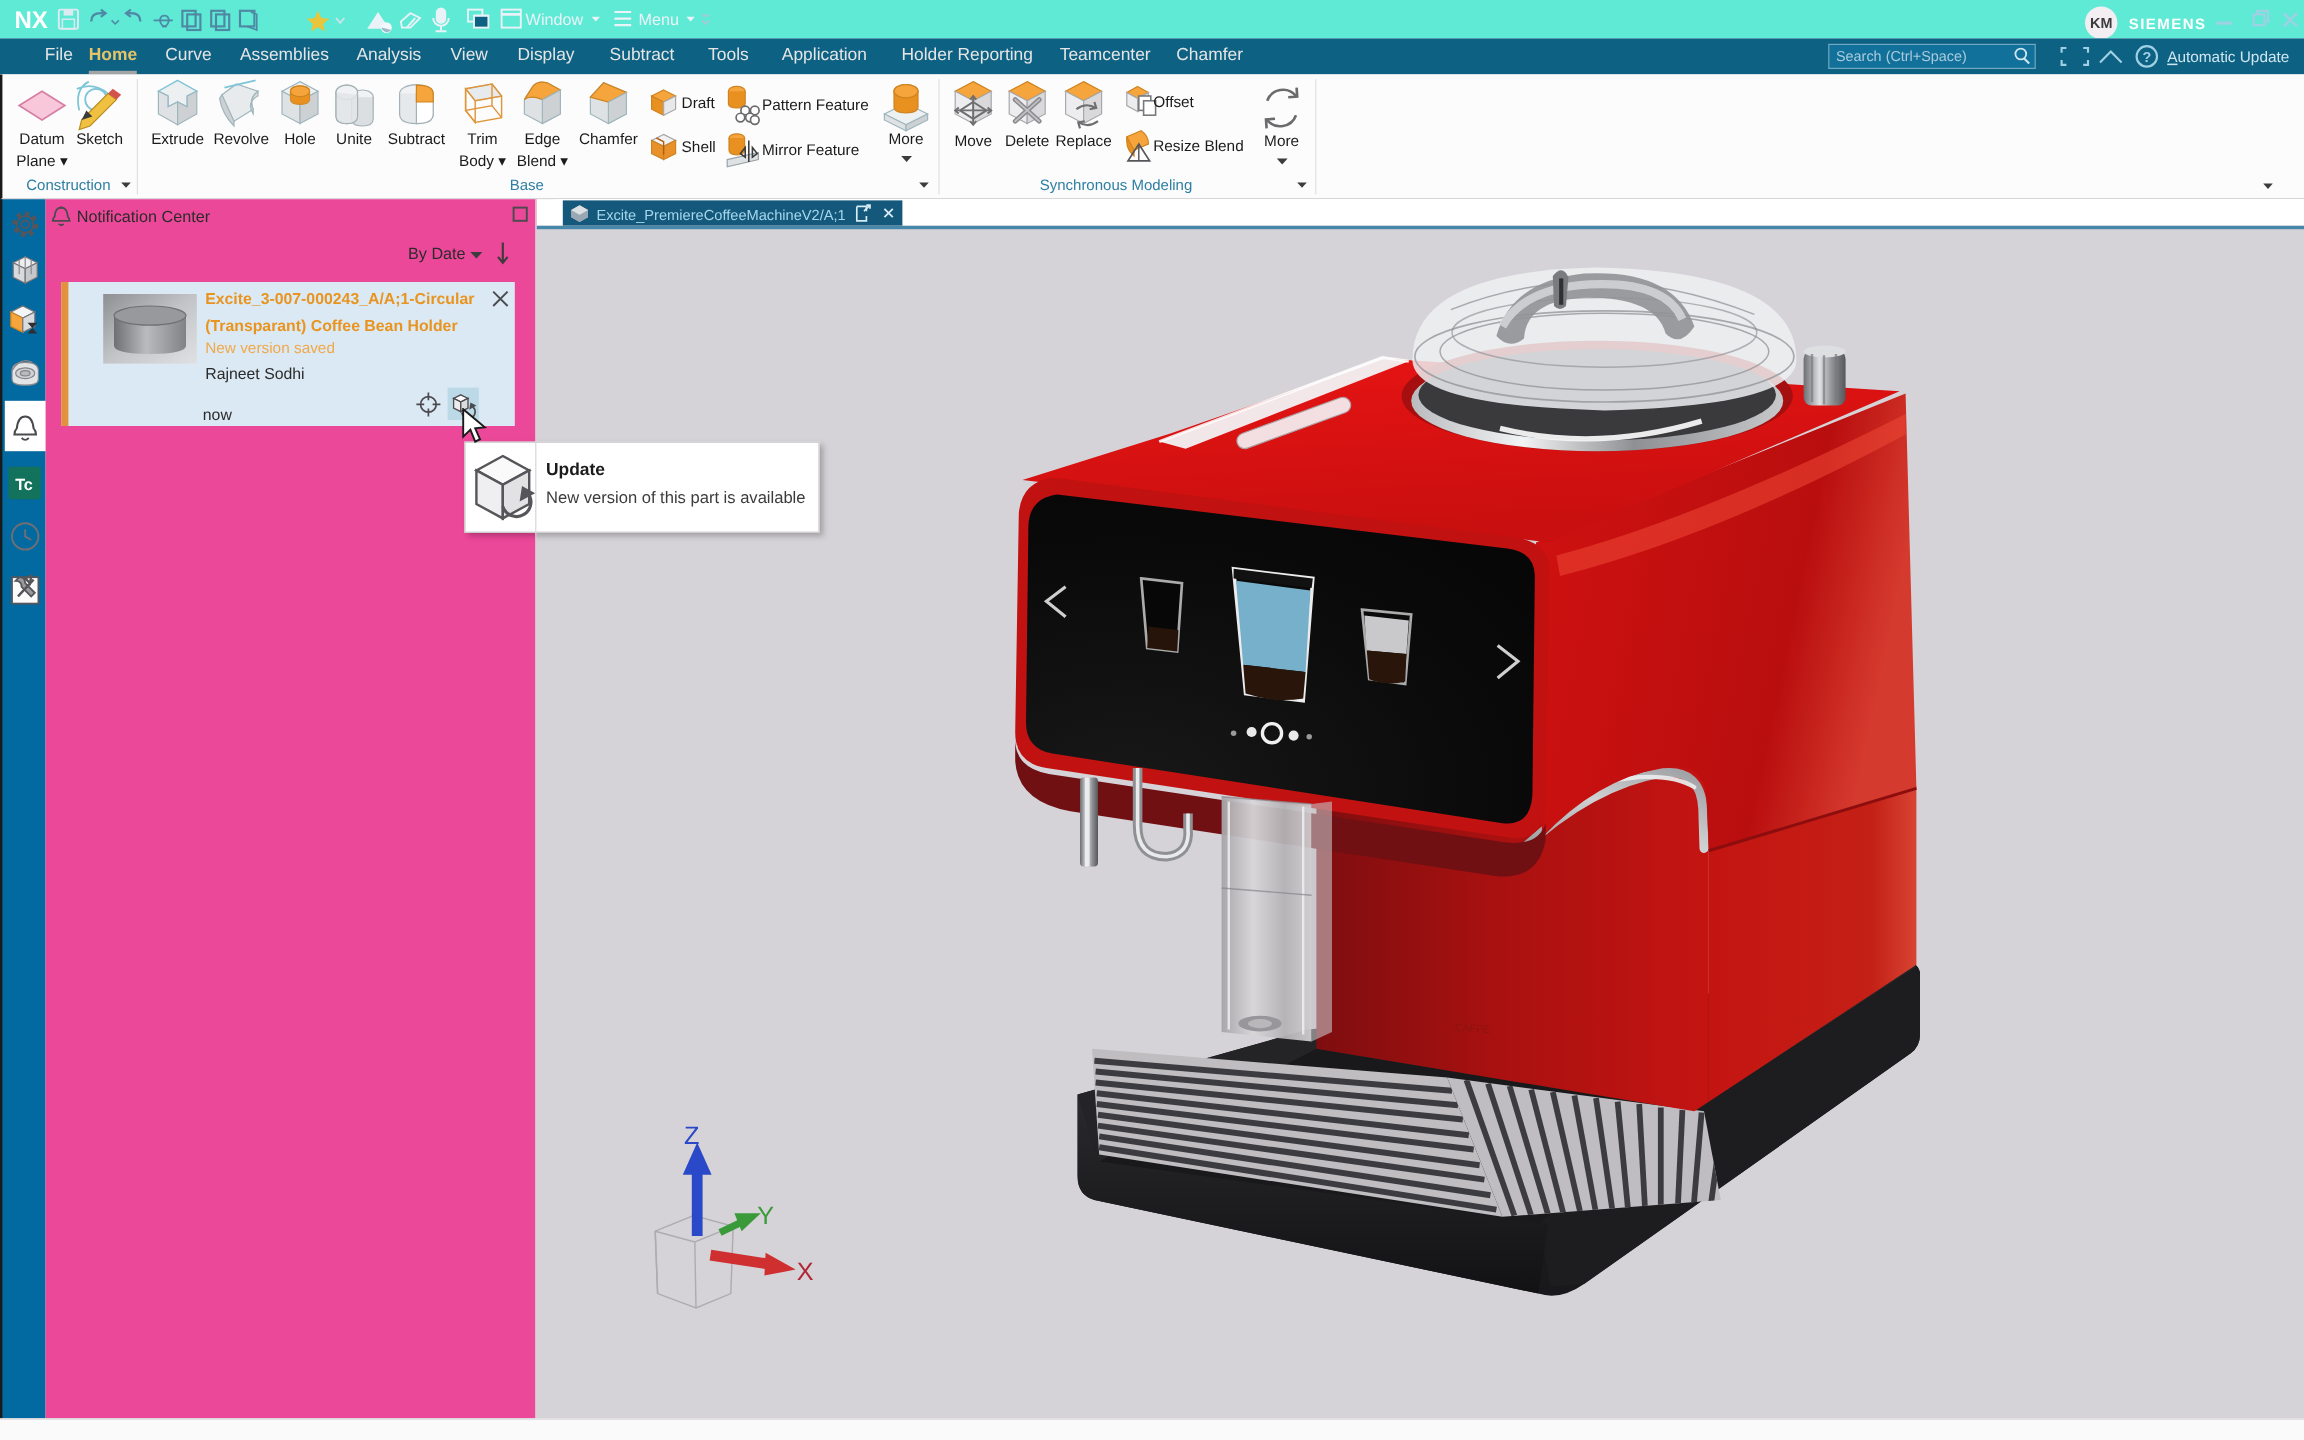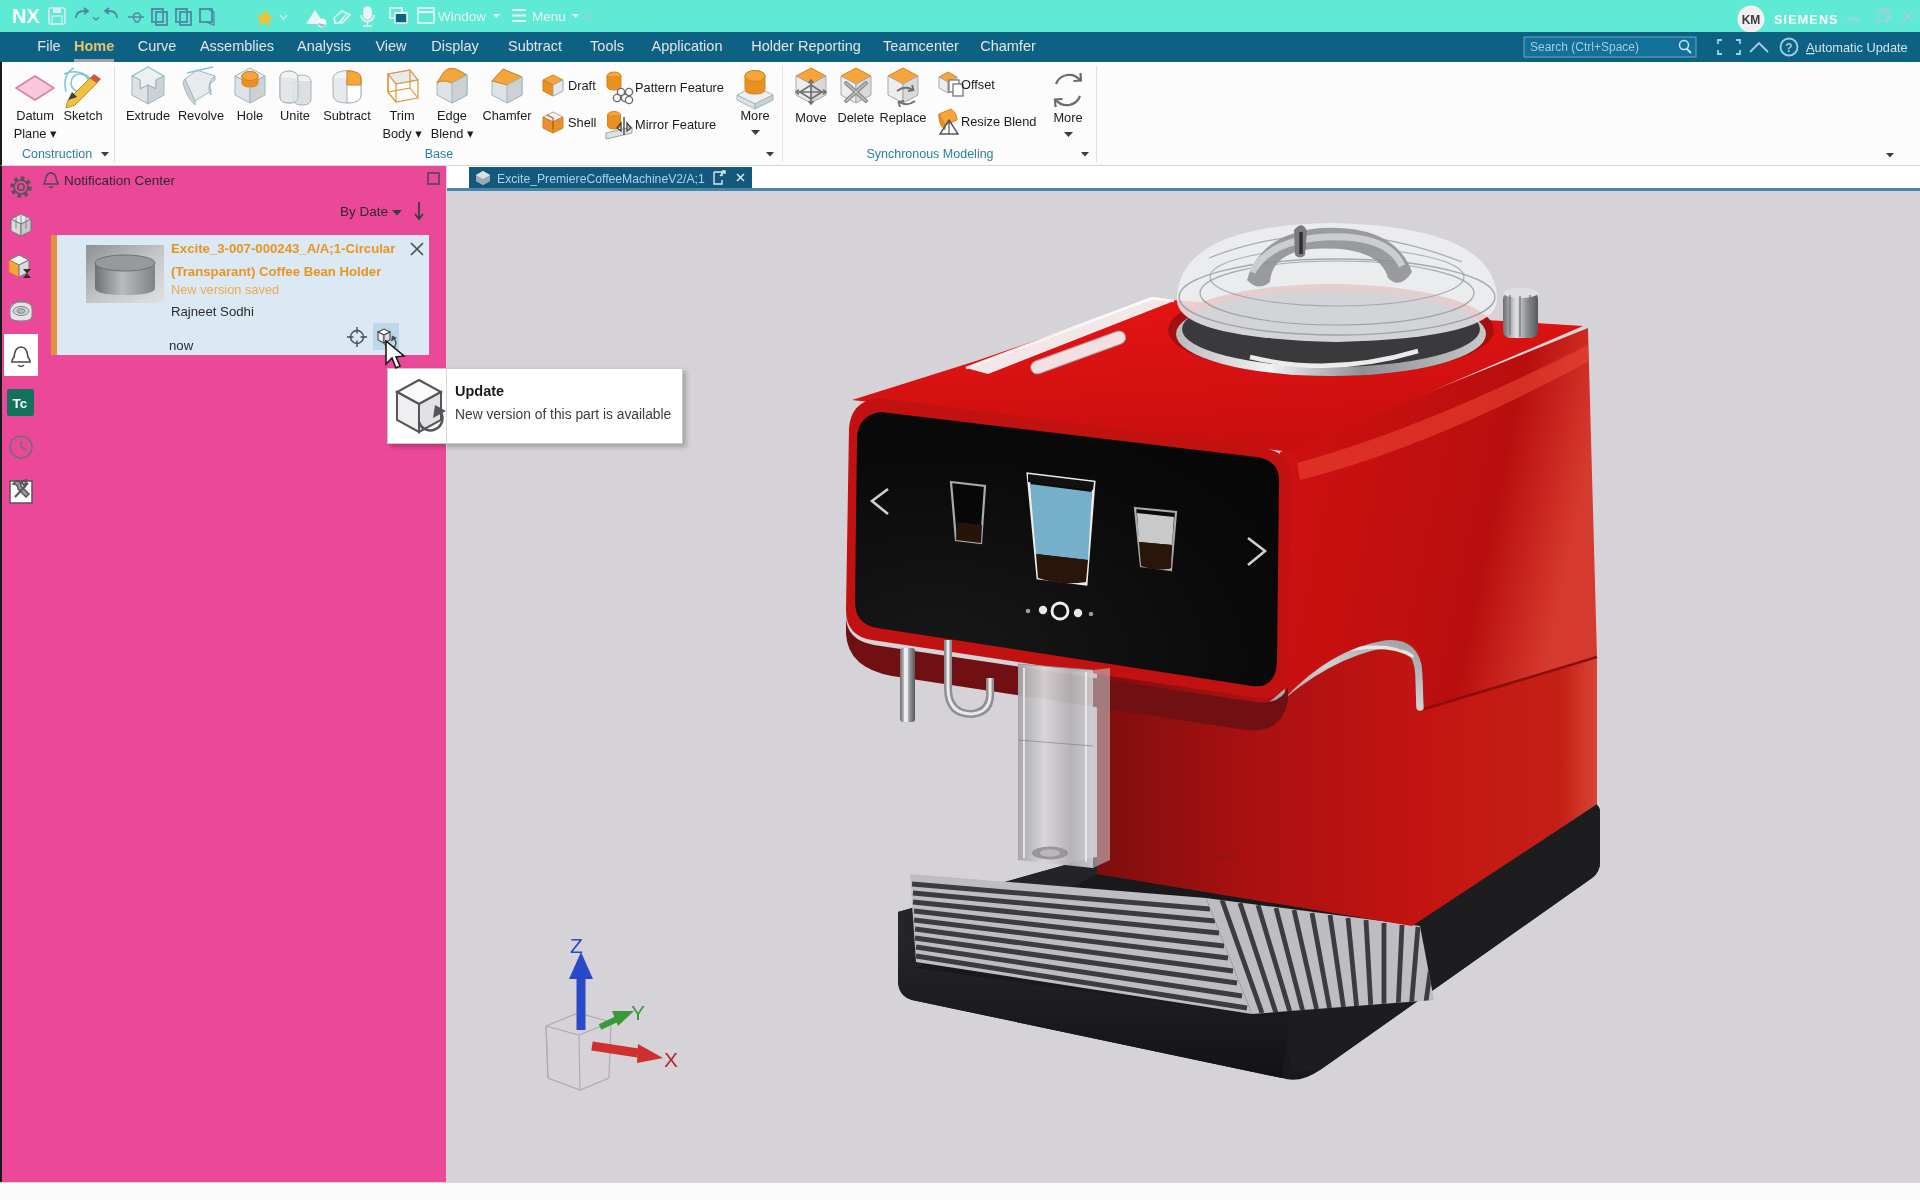--- a/index.html
+++ b/index.html
@@ -4,21 +4,21 @@
 <style>
 * { margin:0; padding:0; box-sizing:border-box; }
 html,body { width:1920px; height:1200px; overflow:hidden; font-family:"Liberation Sans", sans-serif; background:#fff; }
 .abs { position:absolute; }
 #titlebar { position:absolute; left:0; top:0; width:1920px; height:32px; background:#5eead4; }
 #menubar { position:absolute; left:0; top:32px; width:1920px; height:30px; background:#0d6183; }
 .menu { position:absolute; top:0; height:30px; line-height:28px; color:#e5e5e5; font-size:14.5px; text-align:center; }
 #ribbon { position:absolute; left:0; top:62px; width:1920px; height:104px; background:#fcfcfc; border-bottom:1px solid #d8d6d8; border-left:2px solid #1a1a1a; }
 .glabel { position:absolute; top:85px; font-size:12.5px; color:#2e7fa3; text-align:center; }
 .rdiv { position:absolute; top:4px; width:1px; height:96px; background:#e2e0e2; }
-#sidebar { position:absolute; left:0; top:166px; width:38px; height:1016px; background:#ec4899; border-left:2px solid #1a1a1a; }
+#sidebar { position:absolute; left:0; top:166px; width:38px; height:1016px; background:#0369a1; border-left:2px solid #1a1a1a; }
 #notif { position:absolute; left:38px; top:166px; width:409px; height:1016px; background:#ec4899; }
 #tabzone { position:absolute; left:461px; top:166px; width:1473px; height:24px; background:#ffffff; }
 #viewport { position:absolute; left:447px; top:188px; width:1473px; height:994px; background:#d6d3d8; }
 #statusbar { position:absolute; left:0; top:1182px; width:1920px; height:18px; background:#fbfafb; border-top:1px solid #d5d3d5; }
 </style>
 </head>
 <body>
 <div id="titlebar">
 <svg width="1920" height="32" style="position:absolute;left:0;top:0">
   <text x="12" y="23" fill="#ffffff" font-size="20" font-weight="bold" font-family="Liberation Sans">NX</text>

